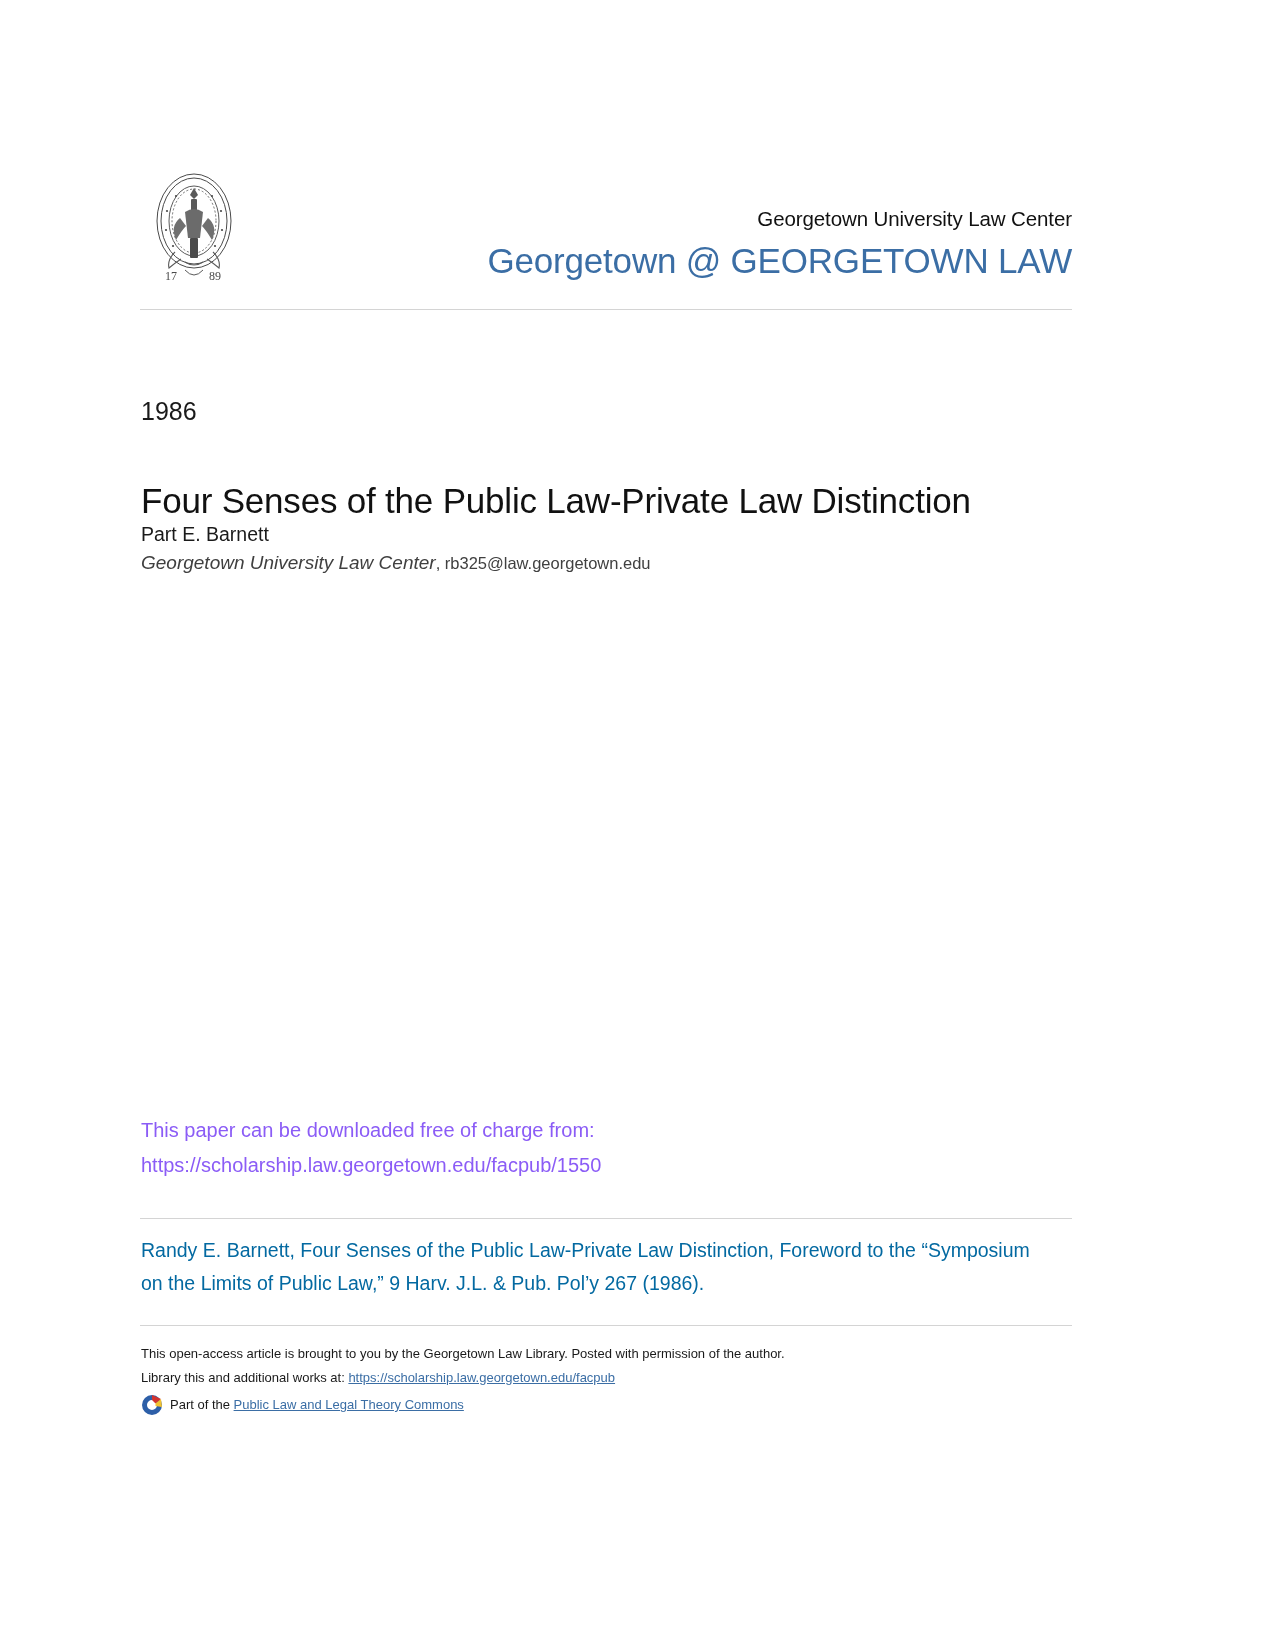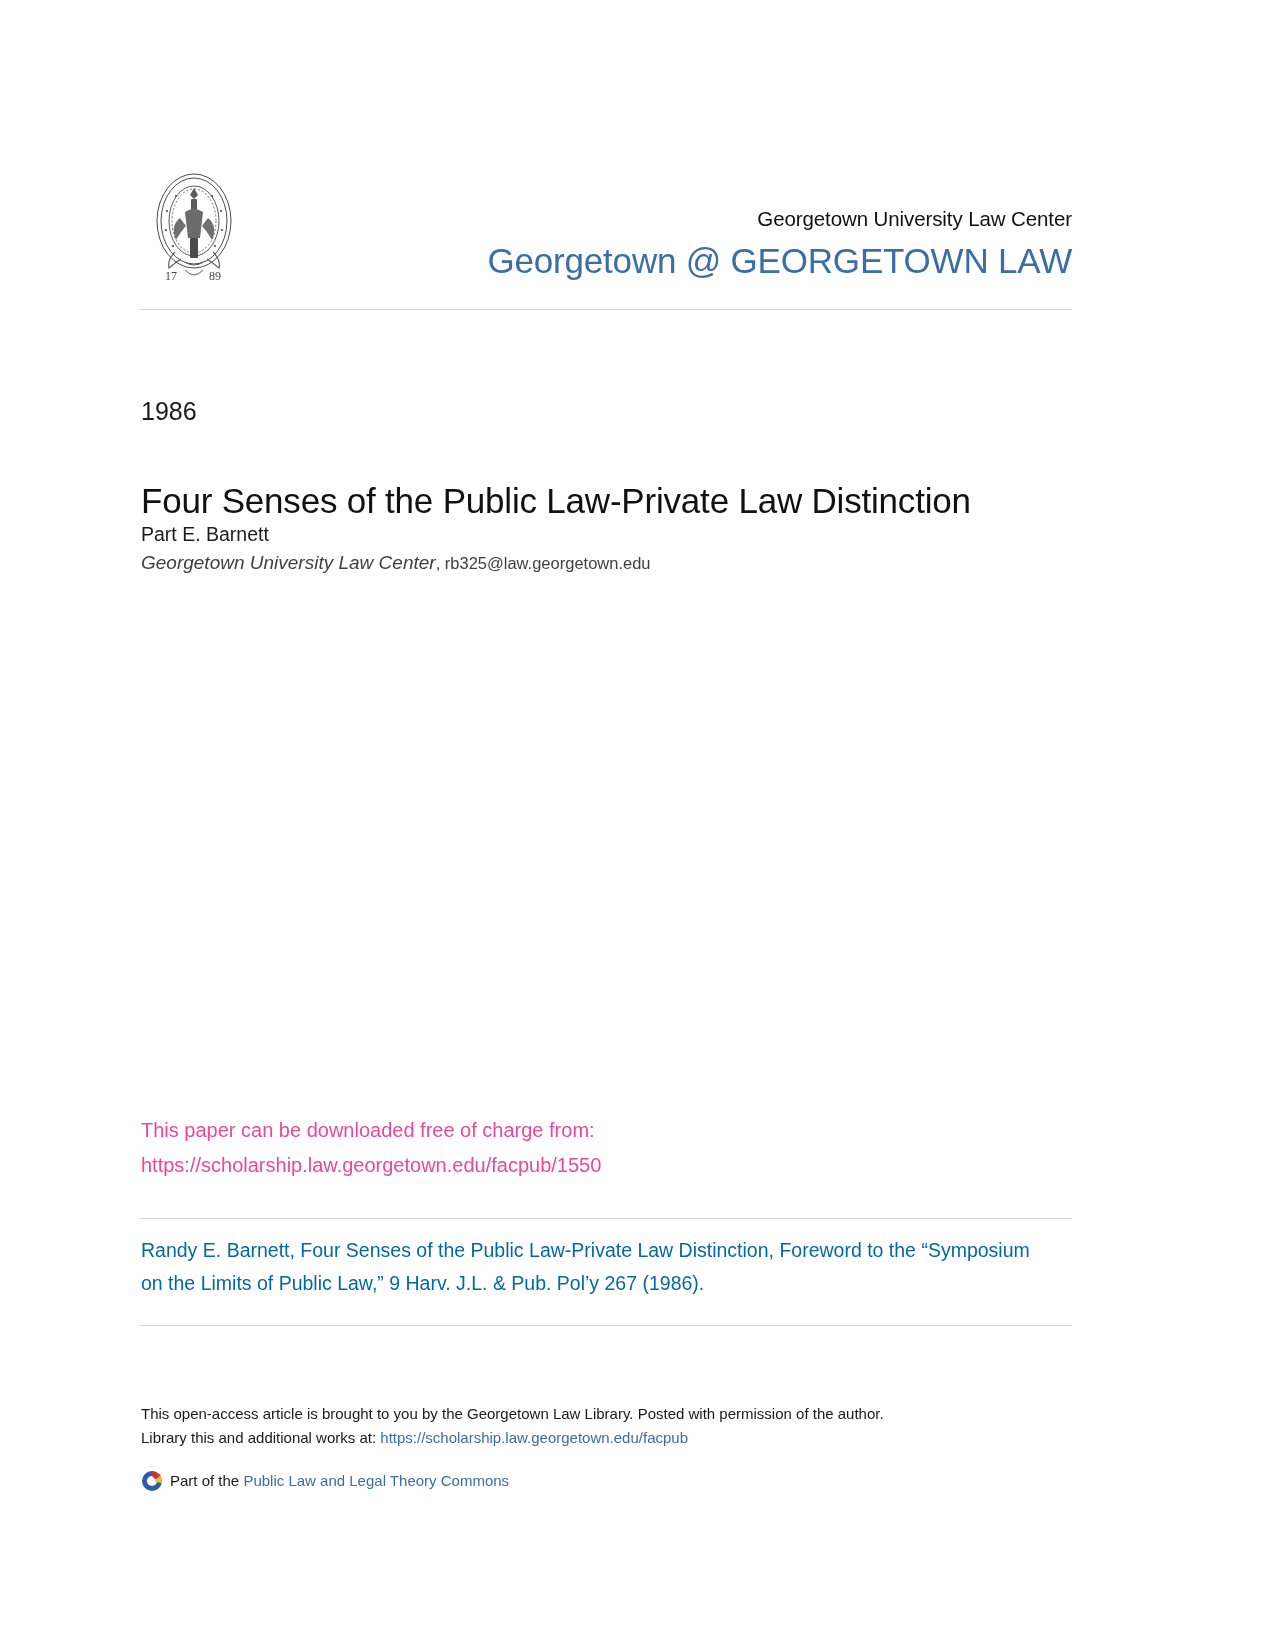--- a/index.html
+++ b/index.html
@@ -104,21 +104,21 @@
     font-style: normal;
     font-size: 16.5px;
   }
   
   .download {
     position: absolute;
     left: 141px;
     top: 1113px;
     font-size: 20px;
     line-height: 35px;
-    color: #ec4899;
+    color: #8b5cf6;
   }
   .download div { white-space: nowrap; }
   
   .rule-top {
     position: absolute;
     left: 140px;
     top: 1218px;
     width: 932px;
     height: 1px;
     background: #d4d4d4;
@@ -137,34 +137,35 @@
     position: absolute;
     left: 140px;
     top: 1325px;
     width: 932px;
     height: 1px;
     background: #d4d4d4;
   }
   .footer {
     position: absolute;
     left: 141px;
-    top: 1402px;
+    top: 1342px;
     width: 930px;
-    font-size: 15px;
+    font-size: 13px;
     line-height: 23.5px;
     color: #1a1a1a;
   }
   .footer a, .link {
     color: #3b6ea5;
+    text-decoration: underline;
   }
   .footer .line { display: block; }
   .commons-row {
     display: flex;
     align-items: center;
-    margin-top: 20px;
+    margin-top: 4px;
   }
   .commons-icon {
     width: 22px;
     height: 22px;
     margin-right: 7px;
     flex: 0 0 auto;
   }
   .commons-icon svg { display: block; }
   .commons-text { white-space: nowrap; }
 </style>

